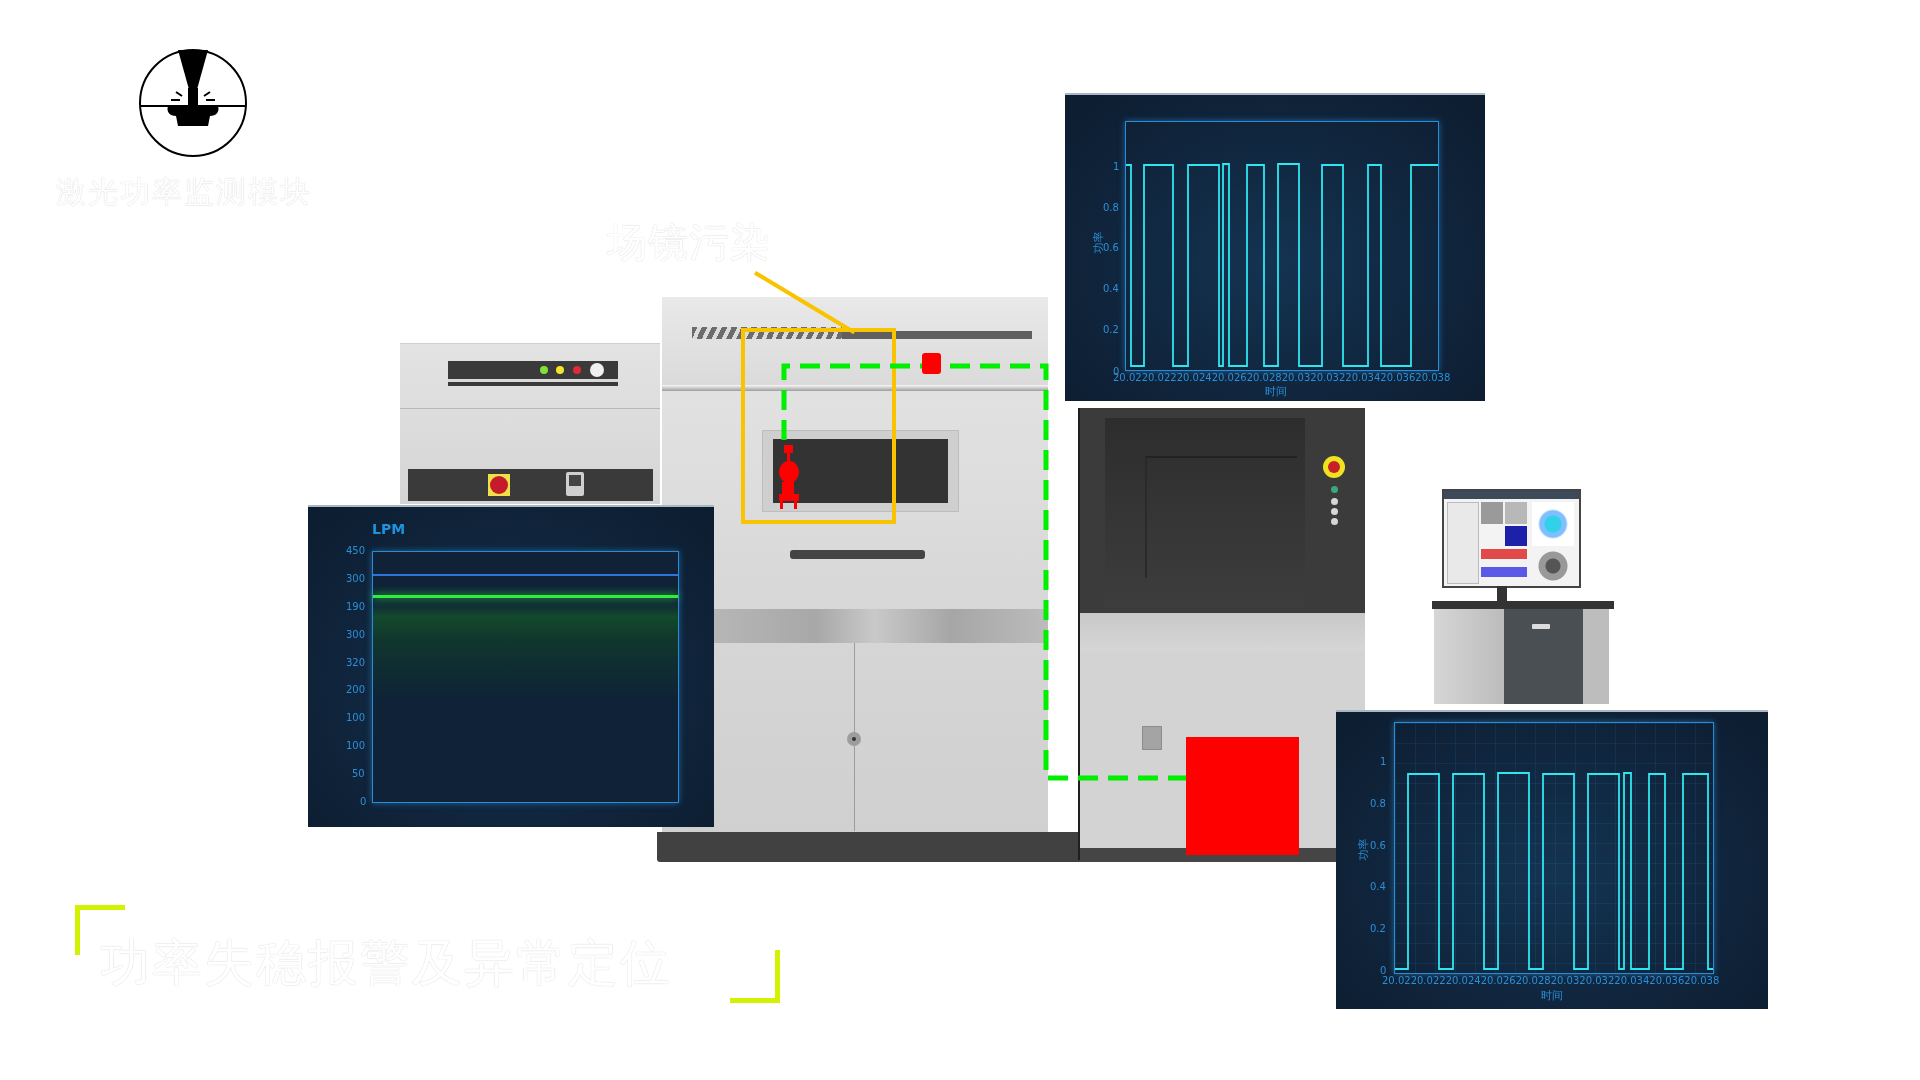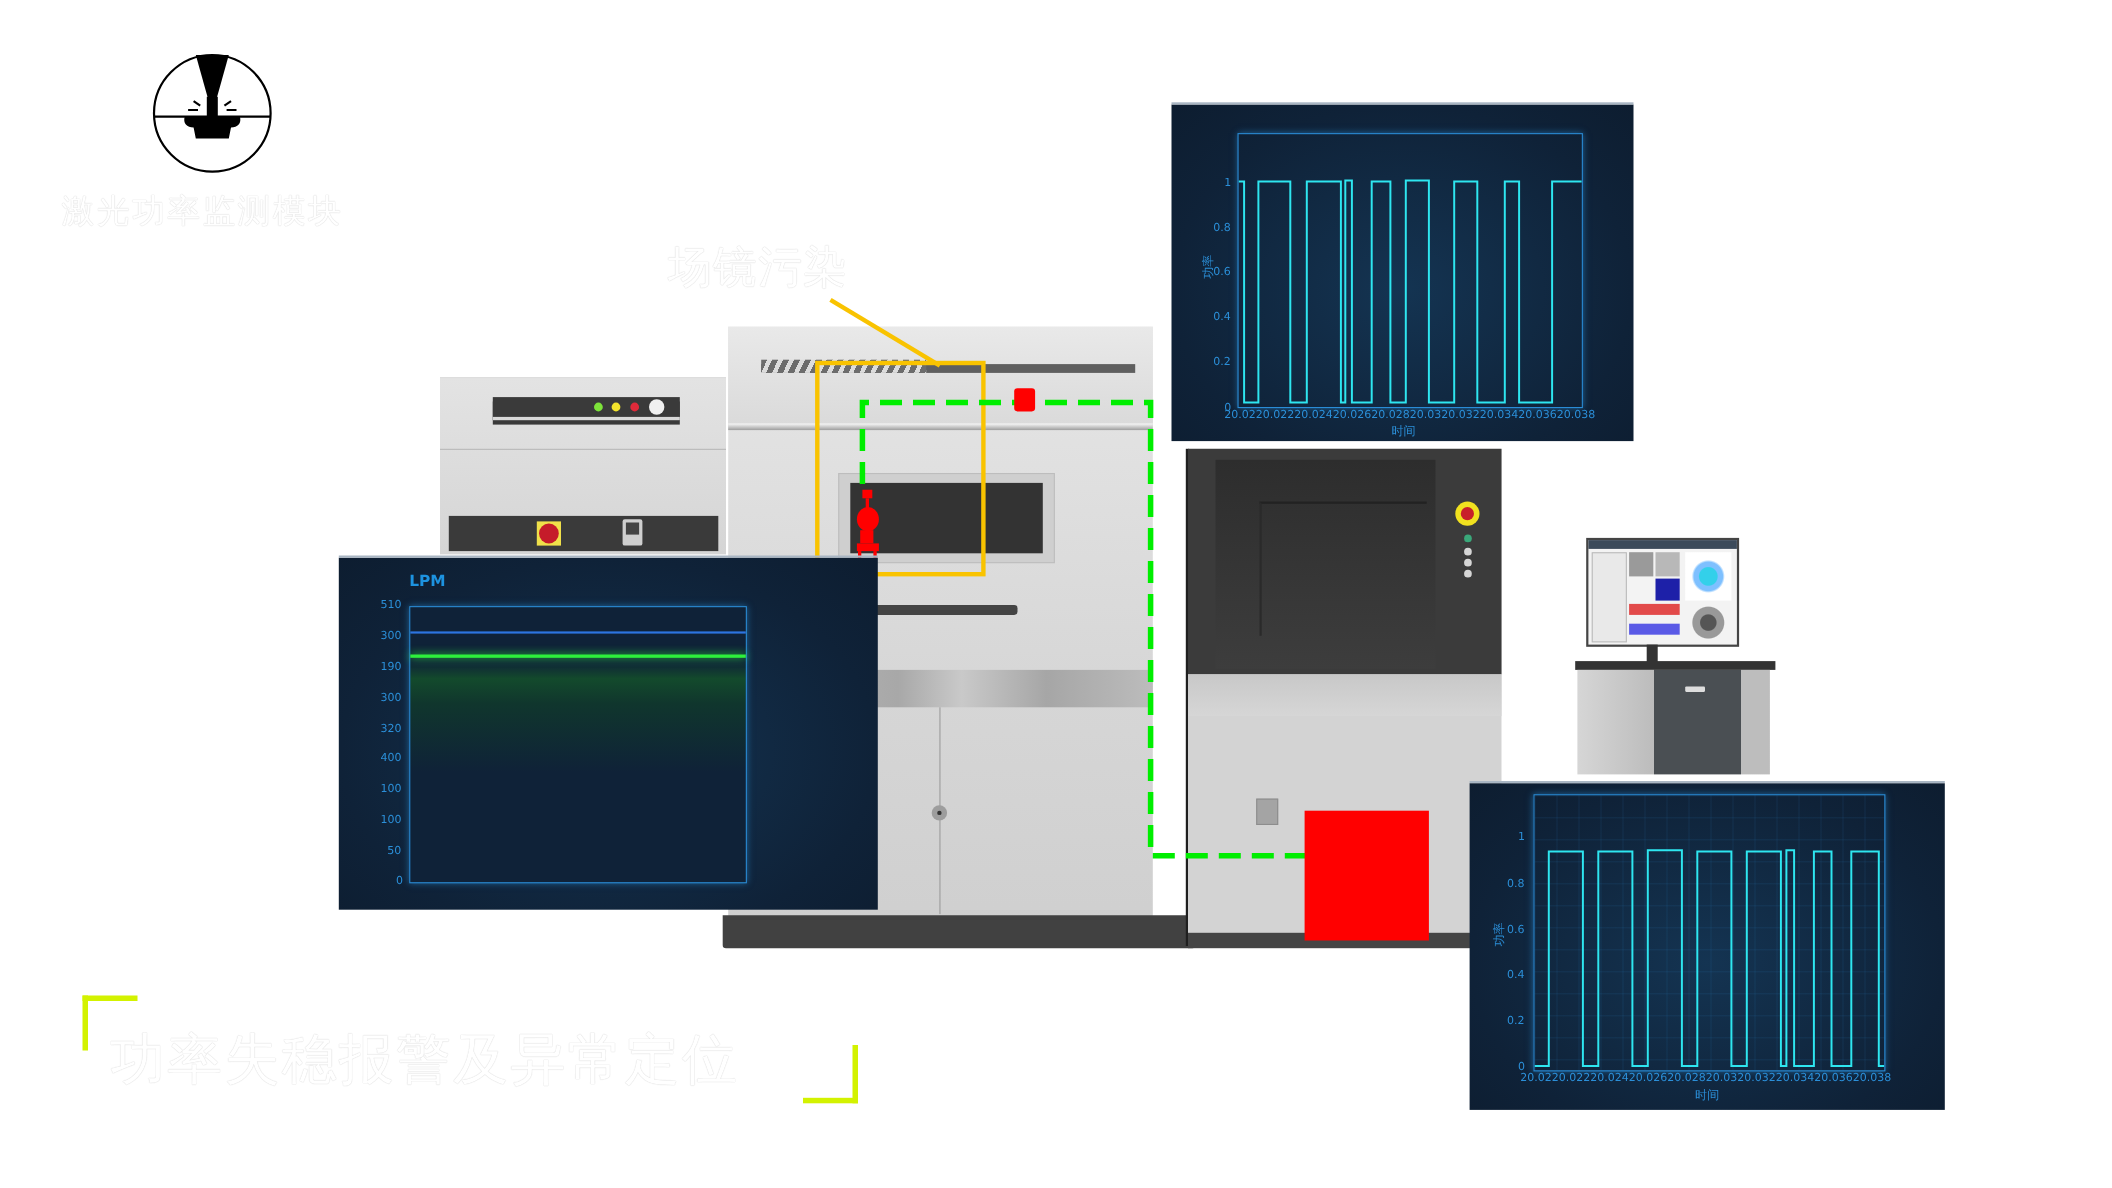--- a/index.html
+++ b/index.html
@@ -73,21 +73,21 @@
   #red-big{left:1186px;top:737px;width:113px;height:118px;background:#ff0000;}
   #red-robot{left:776px;top:445px;width:30px;height:64px;}
 
   
   .panel{position:absolute;background:radial-gradient(ellipse at 50% 55%,#143452 0%,#0f2238 70%,#0d1d30 100%);border-top:2px solid #a9b6c3;}
   .plot{position:absolute;border:1.5px solid #2a8cd6;box-shadow:0 0 6px rgba(42,140,214,.6);}
   .tick-lbl{position:absolute;color:#2b8fd8;font-size:10px;font-family:"DejaVu Sans",sans-serif;white-space:nowrap;}
   .axis-title{position:absolute;color:#2b8fd8;font-size:11px;font-family:"DejaVu Sans",sans-serif;}
   #chart-top{left:1065px;top:93px;width:420px;height:306px;}
   #chart-br{left:1336px;top:710px;width:432px;height:297px;}
-  #chart-lpm{left:308px;top:505px;width:490px;height:320px;}
+  #chart-lpm{left:308px;top:505px;width:406px;height:320px;}
   #lpm-title{position:absolute;left:64px;top:14px;color:#1d93e0;font-weight:bold;font-size:14px;font-family:"DejaVu Sans",sans-serif;}
 
   
   #caption{left:100px;top:930px;font-size:50px;letter-spacing:2px;}
   #bracket-tl{left:75px;top:905px;width:50px;height:50px;border-left:5px solid #d3f200;border-top:5px solid #d3f200;box-sizing:border-box;}
   #bracket-br{left:730px;top:950px;width:50px;height:53px;border-right:5px solid #d3f200;border-bottom:5px solid #d3f200;box-sizing:border-box;}
 </style>
 </head>
 <body>
 
@@ -214,26 +214,26 @@
   </div>
   <div class="axis-title" style="left:200px;top:289px">时间</div>
 </div>
 
 <div id="chart-lpm" class="panel">
   <div id="lpm-title">LPM</div>
   <div class="plot" style="left:64px;top:44px;width:305px;height:250px;background:linear-gradient(#0f2238 0%,#0f2238 20%,#134a2c 26%,#10362d 35%,#0f2238 60%);">
     <div style="position:absolute;left:0;right:0;top:22px;height:2px;background:#2d74e0;"></div>
     <div style="position:absolute;left:0;right:0;top:43px;height:3px;background:#2ef03c;box-shadow:0 0 8px #2ef03c;"></div>
   </div>
-  <div class="tick-lbl" style="left:38px;top:38px">510</div>
+  <div class="tick-lbl" style="left:38px;top:38px">450</div>
   <div class="tick-lbl" style="left:38px;top:66px">300</div>
   <div class="tick-lbl" style="left:38px;top:94px">190</div>
   <div class="tick-lbl" style="left:38px;top:122px">300</div>
   <div class="tick-lbl" style="left:38px;top:150px">320</div>
-  <div class="tick-lbl" style="left:38px;top:177px">400</div>
+  <div class="tick-lbl" style="left:38px;top:177px">200</div>
   <div class="tick-lbl" style="left:38px;top:205px">100</div>
   <div class="tick-lbl" style="left:38px;top:233px">100</div>
   <div class="tick-lbl" style="left:44px;top:261px">50</div>
   <div class="tick-lbl" style="left:52px;top:289px">0</div>
 </div>
 
 <div id="chart-br" class="panel">
   <div class="plot" style="left:58px;top:10px;width:318px;height:250px;background-image:linear-gradient(rgba(42,140,214,.12) 1px,transparent 1px),linear-gradient(90deg,rgba(42,140,214,.12) 1px,transparent 1px);background-size:20px 20px;">
     <svg width="318" height="250" viewBox="0 0 318 250">
       <polyline fill="none" stroke="#2ee6f0" stroke-width="1.8" points="0,246 13,246 13,51 44,51 44,246 58,246 58,51 89,51 89,246 103,246 103,50 134,50 134,246 148,246 148,51 179,51 179,246 193,246 193,51 224,51 224,246 229,246 229,50 236,50 236,246 254,246 254,51 270,51 270,246 288,246 288,51 313,51 313,246 318,246"></polyline>

